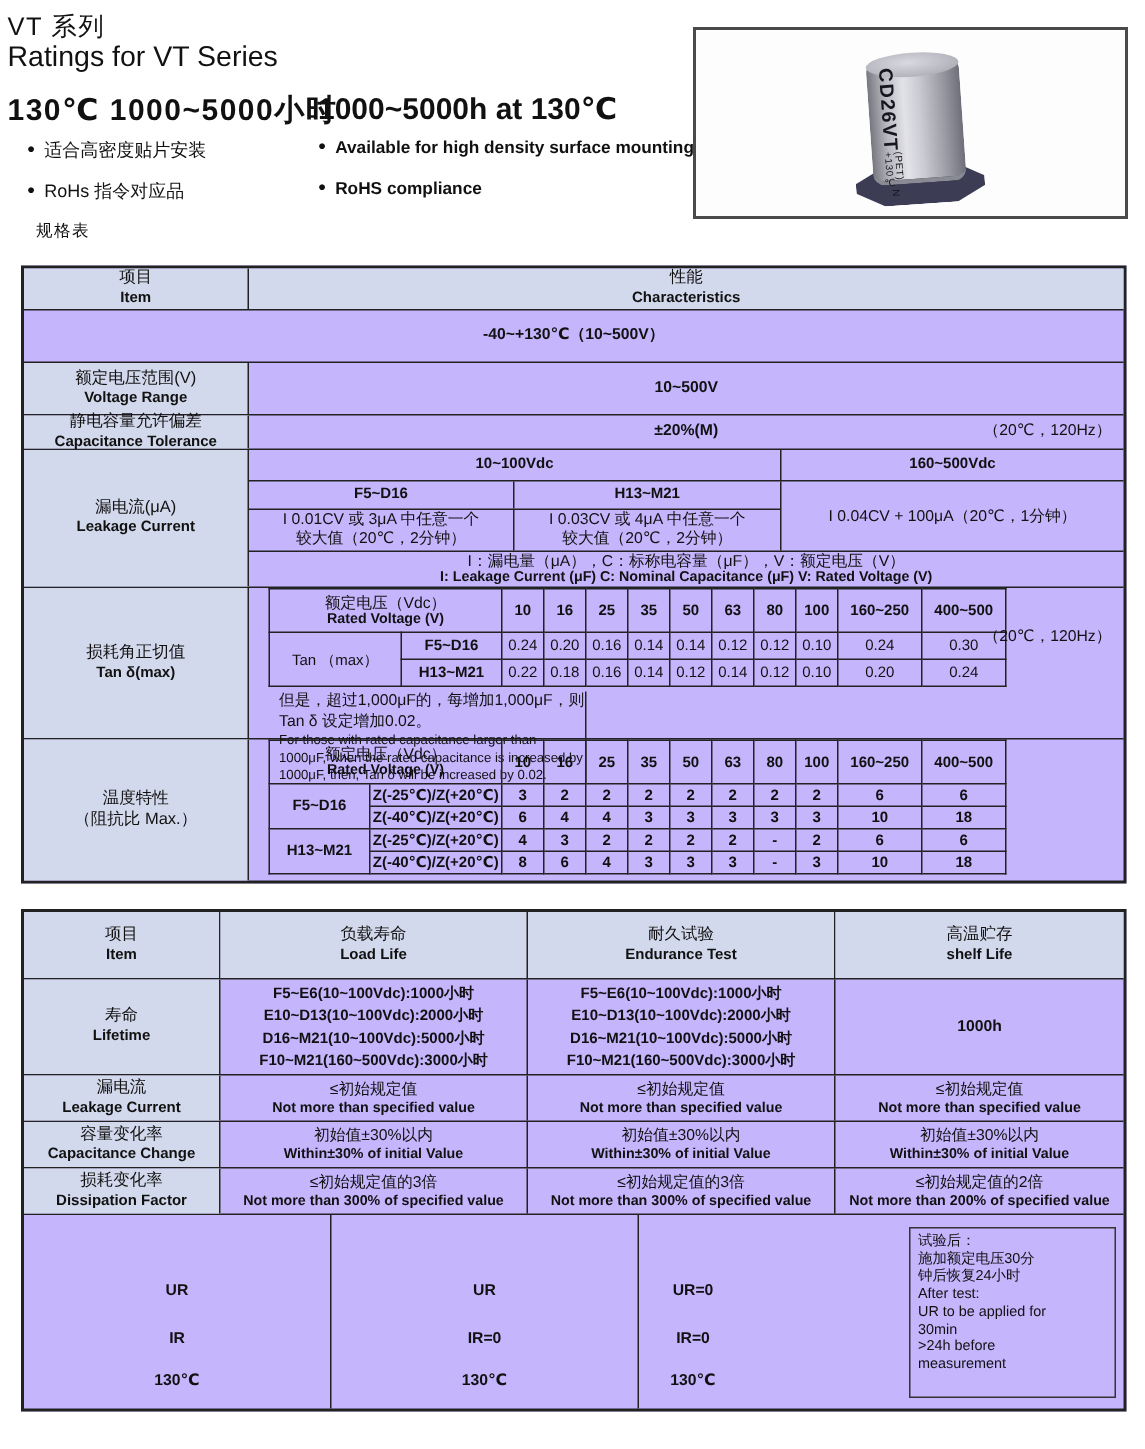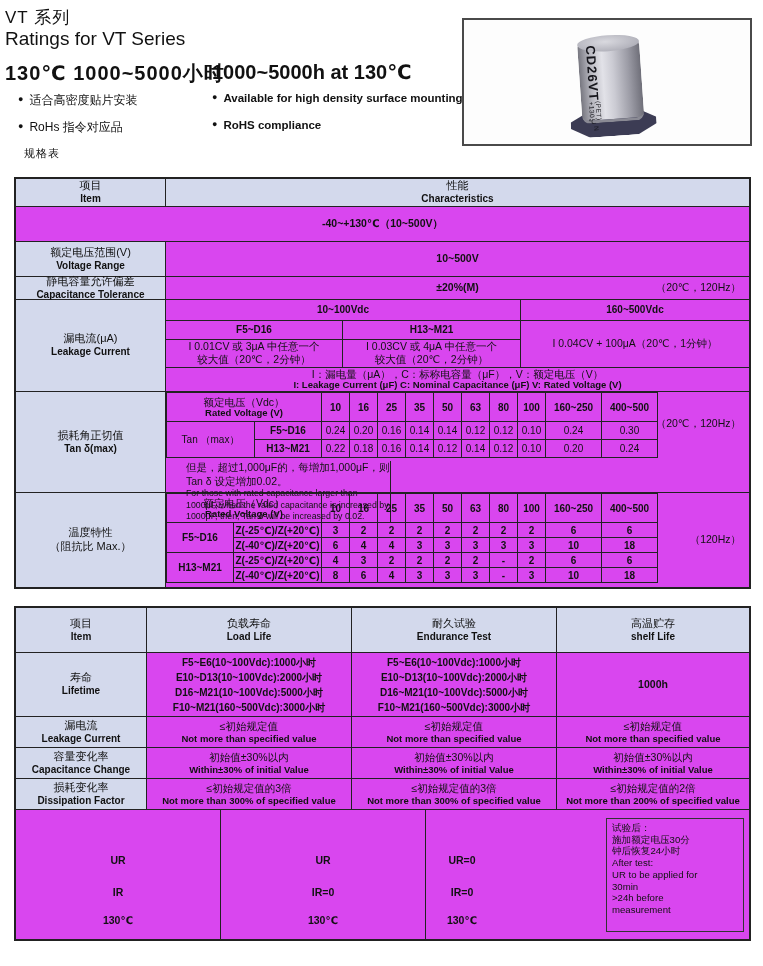--- a/index.html
+++ b/index.html
@@ -35,21 +35,21 @@
   .cap-top  { position:absolute; left:14px; top:3px; width:62px; height:16px; border-radius:50%;
               background:radial-gradient(ellipse at 45% 40%, #d9d9df 0%, #b3b3bc 70%, #9595a0 100%); }
   .cap-text { position:absolute; left:20px; top:12px; height:74px; writing-mode:vertical-lr;
               display:flex; align-items:center; color:#16161c; line-height:1.05; }
   .cap-text .m1 { font-size:13px; font-weight:bold; letter-spacing:1px; }
   .cap-text .m2 { font-size:6.5px; letter-spacing:0.5px; }
   .cap-text .m3 { font-size:6.5px; }
 
   
   .lav { background:#d3d9ec; }
-  .otbl { border:2px solid #222; background:#d946ef; }
+  .otbl { border:2px solid #222; background:#c4b5fd; }
   .trow { display:flex; border-top:1px solid #222; align-items:stretch; }
   .trow:first-child { border-top:none; }
   .ccell { display:flex; flex-direction:column; align-items:center; justify-content:center; line-height:1.25; }
   .cn  { font-size:11px; }
   .en  { font-size:10px; font-weight:bold; }
   .cns { font-size:10.5px; }
   .ens { font-size:9.5px; font-weight:bold; }
   .val { font-size:10.5px; font-weight:bold; }
 
   
@@ -72,21 +72,21 @@
   .lk-s1 { width:177px; border-right:1px solid #222; }
   .lk-s2 { flex:1; }
   .lk-vals { display:flex; flex:1; }
   .lk-vals > div { flex-direction:column; font-size:10.5px; line-height:1.3; }
   .lk-v1 { width:177px; border-right:1px solid #222; }
   .lk-v2 { flex:1; }
   .lk-highval { flex:1; display:flex; align-items:center; justify-content:center; font-size:10.5px; }
   .lkD { height:24px; border-top:1px solid #222; display:flex; flex-direction:column; align-items:center; justify-content:center; line-height:1.15; }
 
   
-  table.nt { border-collapse:collapse; table-layout:fixed; width:491px; flex:none; }
+  table.nt { border-collapse:collapse; table-layout:fixed; width:491px; flex:none;margin-left:13px; }
   table.nt td { border:1px solid #222; text-align:center; vertical-align:middle; font-size:10px; padding:0; }
   table.nt tr.h29 td { height:29px; }
   table.nt tr.h18 td { height:18px; }
   table.nt tr.h16 td { height:15px; }
   .rv-cn { font-size:10.5px; display:block; line-height:1.15; }
   .rv-en { font-size:9.5px; font-weight:bold; display:block; line-height:1.15; }
   .vhead { font-weight:bold; }
   .zlab  { font-size:9px; font-weight:bold; }
   .gname { font-size:10px; font-weight:bold; }
   .tan-note { padding-left:20px; padding-top:3px; line-height:1.3; }
@@ -374,21 +374,20 @@
           <td class="vhead">3</td>
           <td class="vhead">3</td>
           <td class="vhead">3</td>
           <td class="vhead">-</td>
           <td class="vhead">3</td>
           <td class="vhead">10</td>
           <td class="vhead">18</td>
         </tr>
       </tbody>
         </table>
-      <span class="note-right">（120Hz）</span>
     </div>
   </div>
 </div>
 
 <div class="abs otbl" id="t2">
 
   <div class="trow" style="height:44px">
     <div class="c0 ccell lav">
       <span class="cn">项目</span>
       <span class="en">Item</span>

